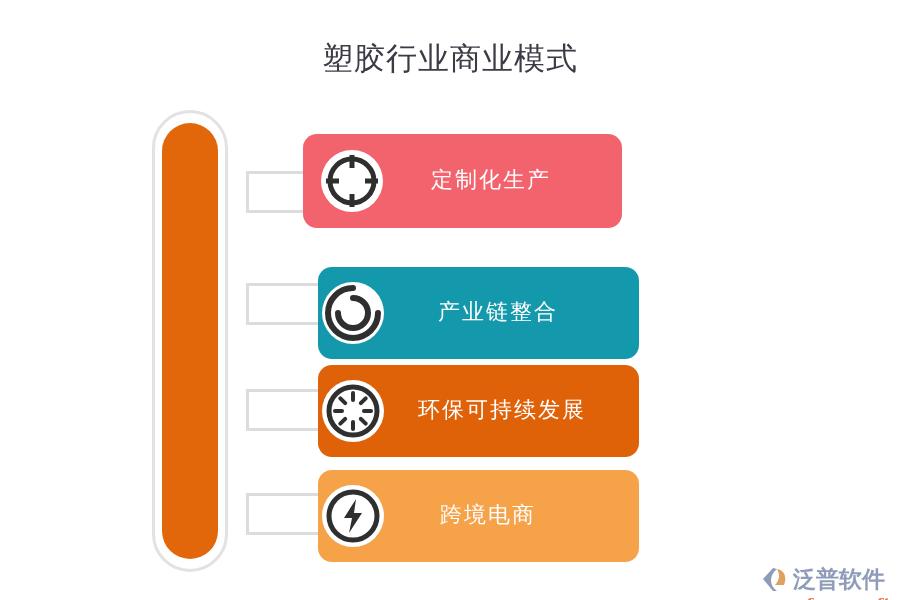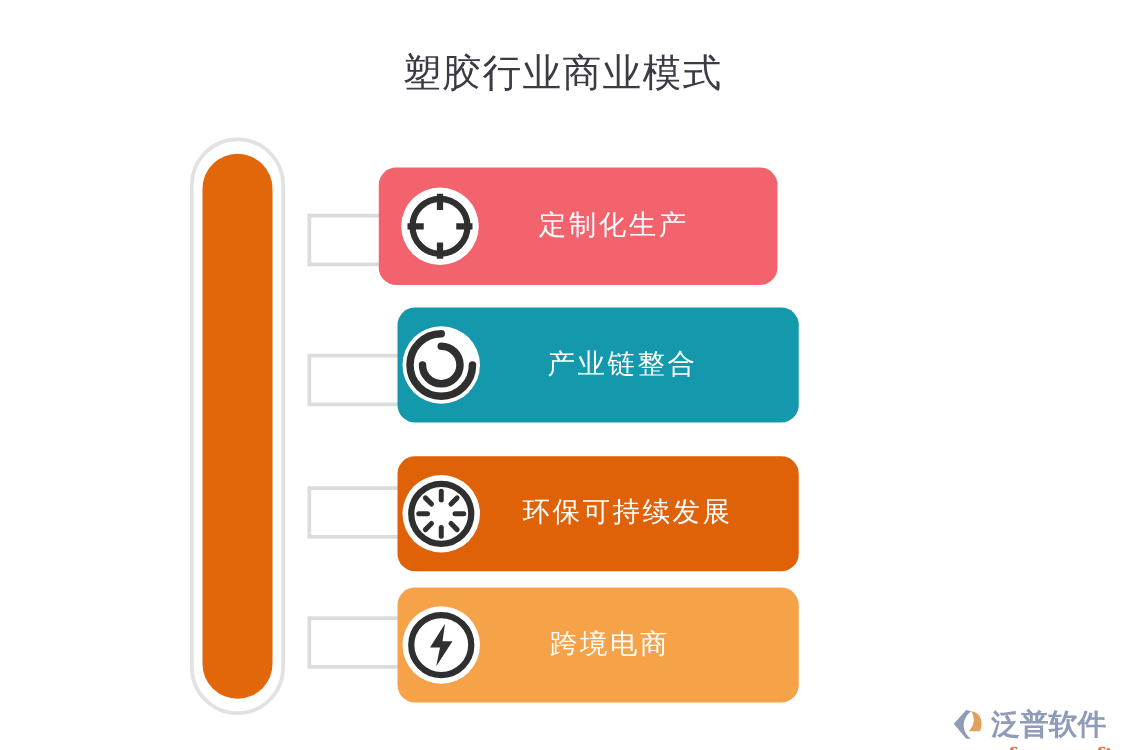--- a/index.html
+++ b/index.html
@@ -174,21 +174,21 @@
         <circle cx="31" cy="31" r="30" fill="#ffffff"></circle>
         <circle cx="31" cy="31" r="22" fill="none" stroke="#2f2f2f" stroke-width="5"></circle>
         <line x1="31" y1="5" x2="31" y2="18" stroke="#2f2f2f" stroke-width="5" stroke-linecap="butt"></line>
         <line x1="31" y1="44" x2="31" y2="57" stroke="#2f2f2f" stroke-width="5" stroke-linecap="butt"></line>
         <line x1="5" y1="31" x2="18" y2="31" stroke="#2f2f2f" stroke-width="5" stroke-linecap="butt"></line>
         <line x1="44" y1="31" x2="57" y2="31" stroke="#2f2f2f" stroke-width="5" stroke-linecap="butt"></line>
       </svg>
     </div>
   </div>
 
-  <div class="row" style="left:318px; top:246px; width:321px; height:92px;text-align:center;">
+  <div class="row" style="left:318px; top:267px; width:321px; height:92px;text-align:center;">
     <div class="bar" style="width:321px; height:92px; background:#1399ab;"></div>
     <div class="bar-label" style="left:120px; top:30px;">产业链整合</div>
     <div class="icon-badge" style="left:4px; top:15px;">
       <svg width="62" height="62" viewBox="0 0 62 62" aria-hidden="true">
         <circle cx="31" cy="31" r="30" fill="#ffffff"></circle>
         <path d="M 31 6 A 25 25 0 1 0 56 31" fill="none" stroke="#2f2f2f" stroke-width="6" stroke-linecap="round"></path>
         <path d="M 31 16 A 15 15 0 1 1 16 31" fill="none" stroke="#2f2f2f" stroke-width="6" stroke-linecap="round"></path>
       </svg>
     </div>
   </div>

